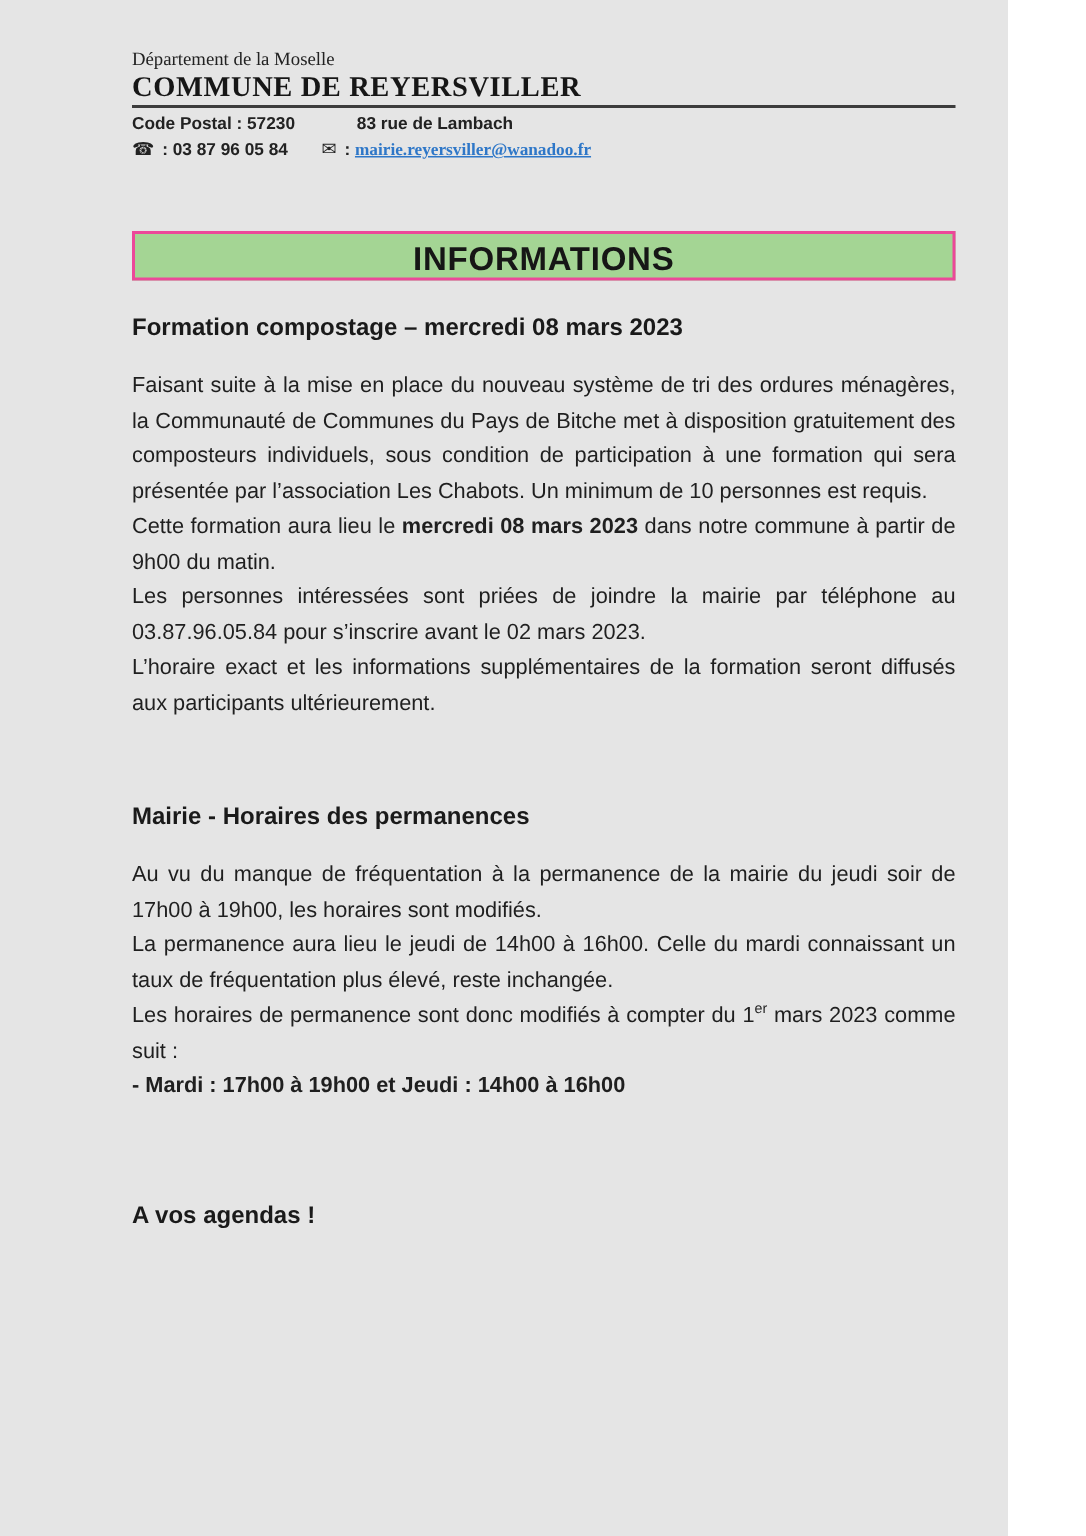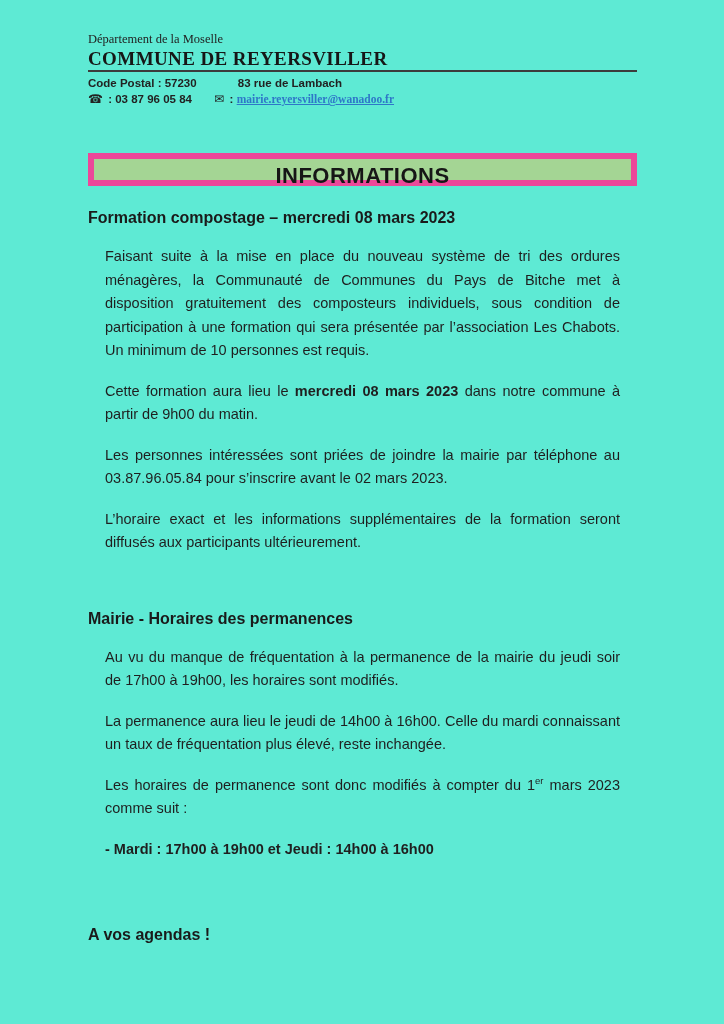--- a/index.html
+++ b/index.html
@@ -5,22 +5,22 @@
   html, body { margin: 0; padding: 0; }
   body {
     width: 724px; height: 1024px;
     background: #ffffff;
     font-family: "Liberation Sans", sans-serif;
     color: #1f1f1f;
     -webkit-font-smoothing: antialiased;
   }
   .page {
     position: relative;
-    width: 724px; height: 1024px;
-    background: #5eead4;
+    width: 672px; height: 1024px;
+    background: #e5e5e5;
     overflow: hidden;
   }
   .content {
     margin-left: 88px;
     width: 549px;
   }
 
   
   .letterhead { padding-top: 32px; }
   .lh-line {
@@ -71,21 +71,21 @@
     cursor: pointer;
     font-family: Liberation Serif, serif;
   }
 
   
   .banner {
     margin-top: 47px;
     height: 33px;
     line-height: 33px;
     background: #a4d594;
-    border: 6px solid #ec4899;
+    border: 2px solid #ec4899;
     box-sizing: border-box;
     text-align: center;
     font-size: 22px;
     font-weight: 700;
     letter-spacing: 0.5px;
     color: #161616;
   }
 
   
   .section-heading {
@@ -96,21 +96,21 @@
     margin: 0 0 17px 0;
   }
   .sec-1 .section-heading { margin-top: 22px; }
   .sec-2 { margin-top: 54px; }
   .sec-3 { margin-top: 64px; }
 
   .para {
     font-size: 14.5px;
     line-height: 23.5px;
     text-align: justify;
-    margin: 17px;
+    margin: 0;
     color: #1f1f1f;
   }
   .para sup {
     font-size: 9.5px;
     line-height: 0;
   }
 </style>
 </head>
 <body>
 

